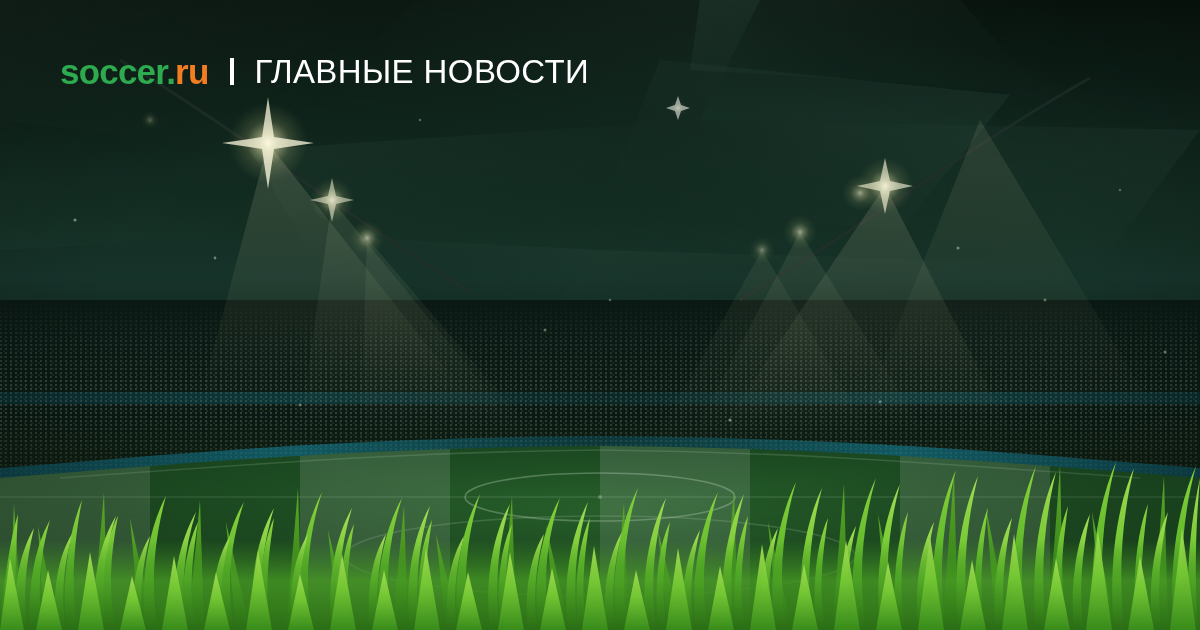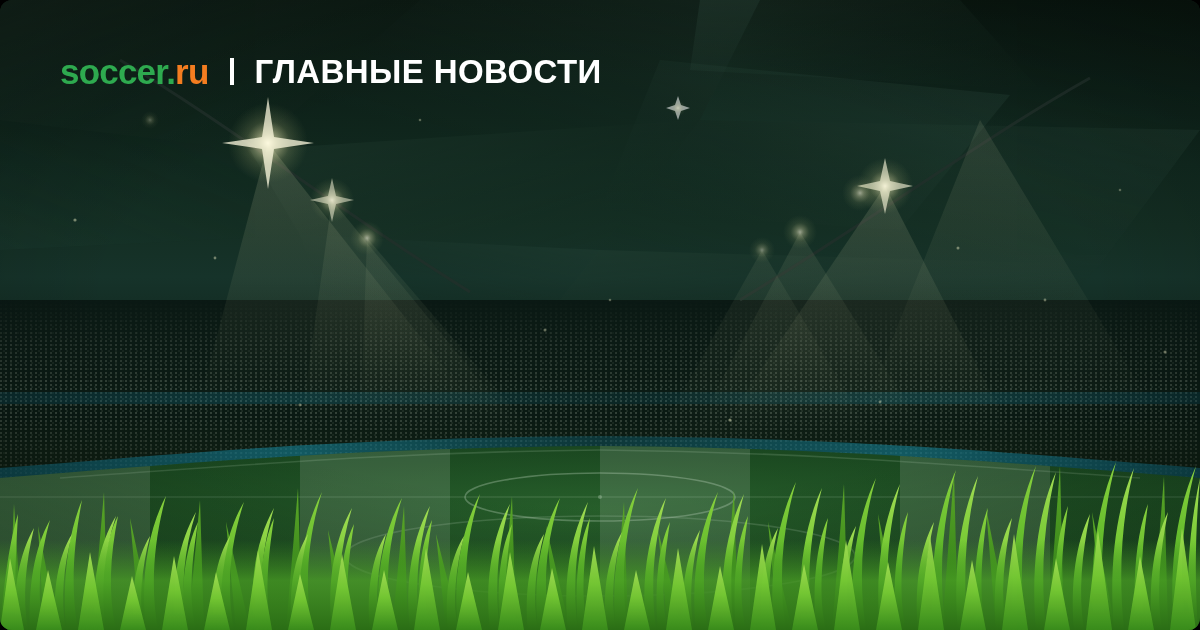--- a/index.html
+++ b/index.html
@@ -9,21 +9,20 @@
     background: #000;
   }
   .stage {
     position: relative;
     width: 1200px;
     height: 630px;
     overflow: hidden;
     font-family: "Liberation Sans", "DejaVu Sans", sans-serif;
     background: #0b1a11;
     user-select: none;
-    border-radius: 12px;
   }
 
   
   .bg-layer {
     position: absolute;
     inset: 0;
     pointer-events: none;
   }
 
   
@@ -118,21 +117,21 @@
   .hdr-sep {
     width: 4px;
     height: 27px;
     background: #ffffff;
     margin: 0 20px 0 22px;
     flex: none;
   }
   .hdr-title {
     color: #ffffff;
     font-size: 33px;
-    font-weight: 700;
+    font-weight: 400;
     letter-spacing: 0.4px;
     line-height: 1;
     white-space: nowrap;
   }
 
   
   .headline {
     position: absolute;
     left: 60px;
     top: 258px;

